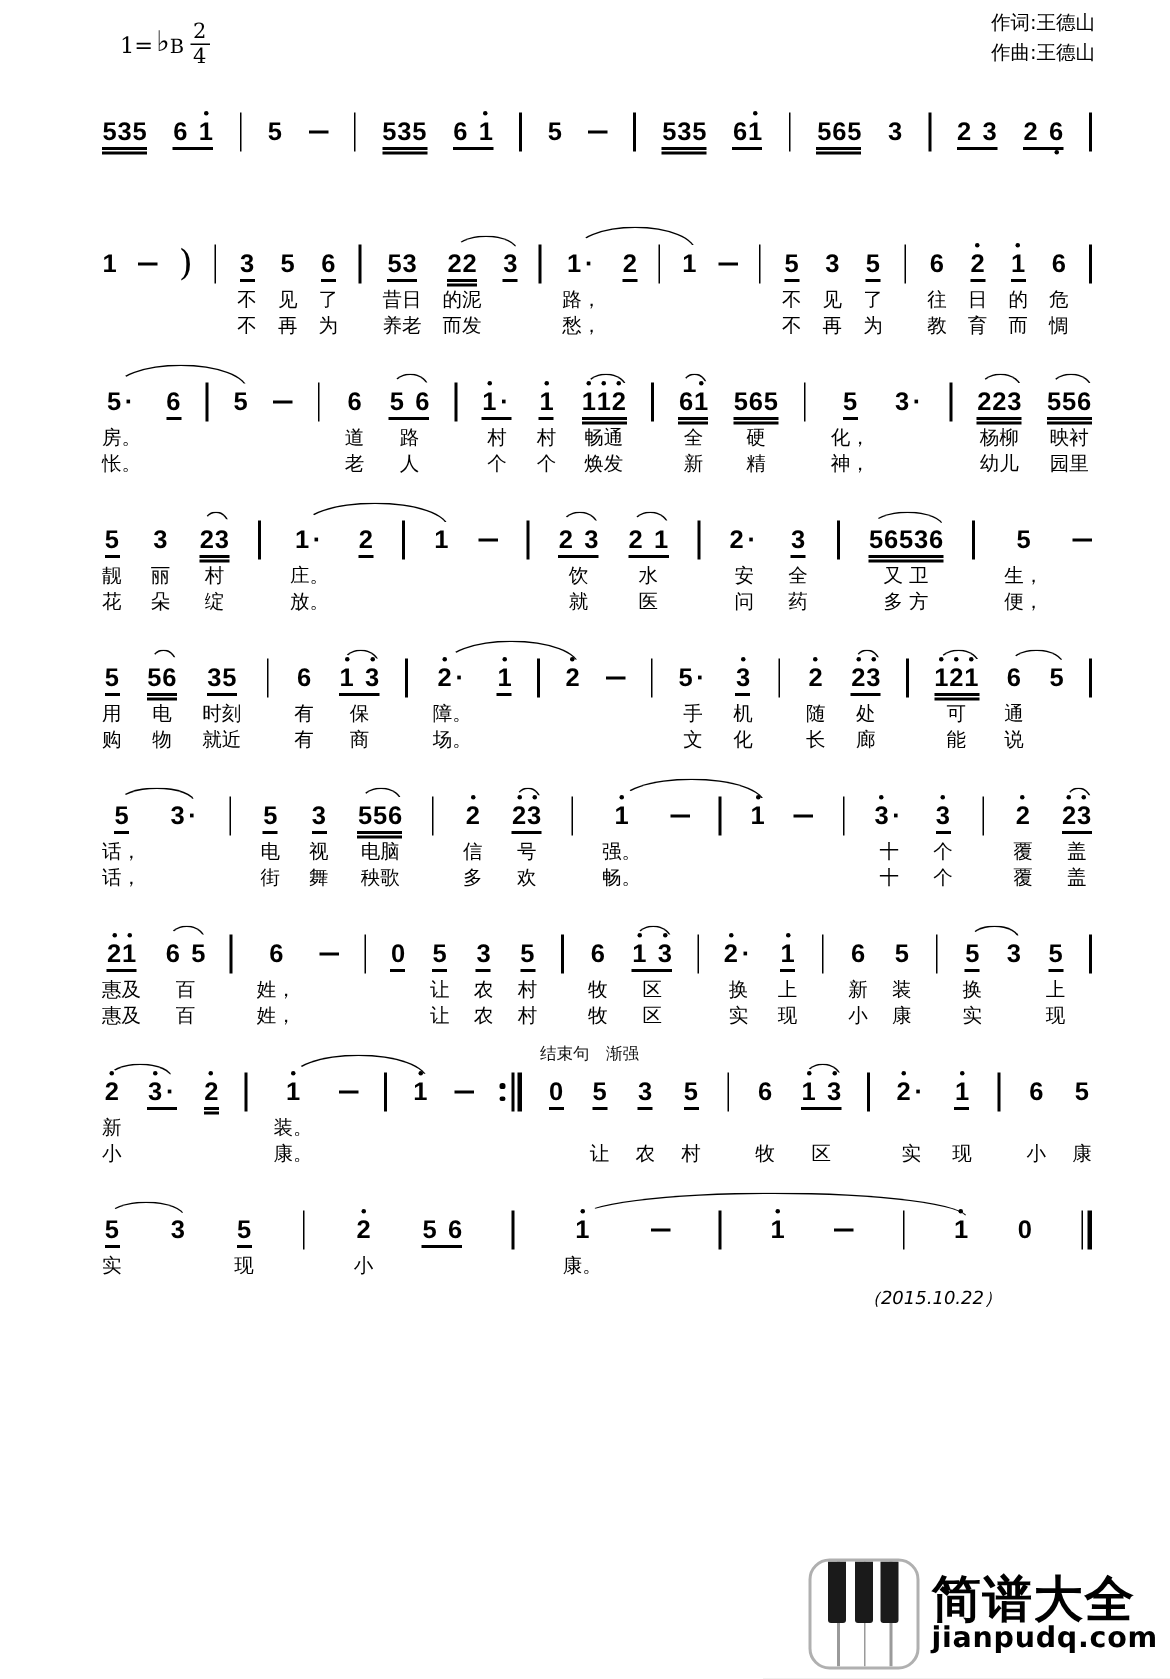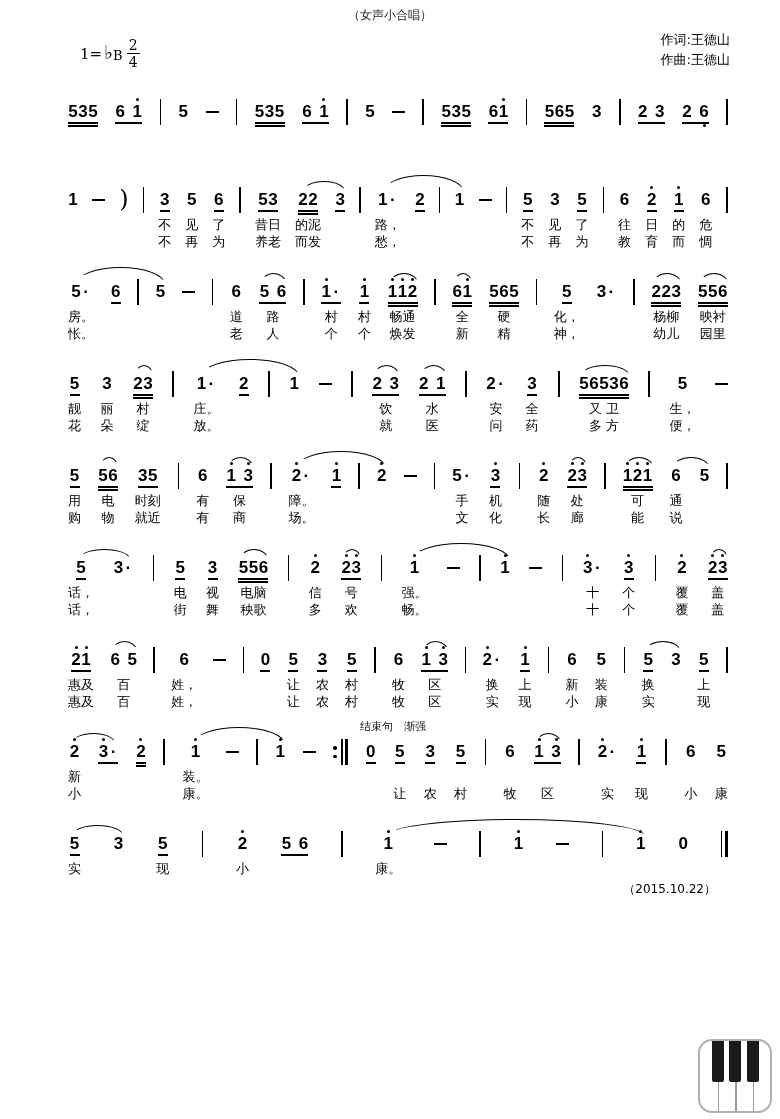--- a/index.html
+++ b/index.html
@@ -34,35 +34,34 @@
   .bar-multi{display:flex;gap:2.5px;margin-top:3px;align-items:center;flex:none;}
   .bar-thin{width:1.5px;height:26px;background:#000;}
   .bar-thick{width:3px;height:26px;background:#000;}
   .rep-dots{display:flex;flex-direction:column;gap:5px;margin-right:2px;}
   .rep-dots .dot{width:3.5px;height:3.5px;}
   .paren{font-size:24px;line-height:26px;margin-top:2px;flex:none;font-family:"DejaVu Serif",serif;}
   .slur{position:absolute;border:1.4px solid #000;border-color:#000 transparent transparent transparent;
         border-radius:50% 50% 0 0 / 100% 100% 0 0;pointer-events:none;}
   .phrase-label{position:absolute;font-size:11px;top:-17px;white-space:nowrap;color:#111;}
   
-  .date-row{text-align:right;padding-right:64px;font-size:12px;margin-top:0;}
+  .date-row{text-align:right;padding-right:112px;font-size:12px;margin-top:0;font-style:italic;}
   .footer{position:absolute;right:8px;bottom:6px;display:flex;align-items:center;gap:8px;}
   .piano{width:70px;height:70px;border:2px solid #b0b0b0;border-radius:14px;background:#fff;position:relative;overflow:hidden;flex:none;}
   .wk{position:absolute;top:0;bottom:0;width:1.5px;background:#9a9a9a;}
   .bk{position:absolute;top:0;height:58%;width:12px;background:#1a1a1a;border-radius:0 0 2px 2px;transform:translateX(-50%);}
   .brandcol{display:flex;flex-direction:column;line-height:1.05;}
   .brand{font-size:33px;font-weight:bold;letter-spacing:1px;}
   .site{font-size:19px;font-weight:bold;letter-spacing:.5px;}
 </style>
 </head>
 <body>
 
 <div class="page">
 
-  <div class="subtitle">（女声小合唱）</div>
 
   <div class="meta-row">
     <div class="keysig">
       <span>1=</span>
         <span class="flat">♭</span>
         <span class="letter">B</span>
       <span class="frac">
         <span>2</span>
         <span class="bar"></span>
         <span>4</span>
@@ -2233,15 +2232,19 @@
 
   <div class="footer">
     <div class="piano">
       <span class="wk" style="left:25%"></span>
       <span class="wk" style="left:50%"></span>
       <span class="wk" style="left:75%"></span>
       <span class="bk" style="left:25%"></span>
       <span class="bk" style="left:50%"></span>
       <span class="bk" style="left:75%"></span>
     </div>
+    <div class="brandcol">
+      <span class="brand">简谱大全</span>
+      <span class="site">jianpudq.com</span>
+    </div>
   </div>
 
 </div>
 
 </body></html>

